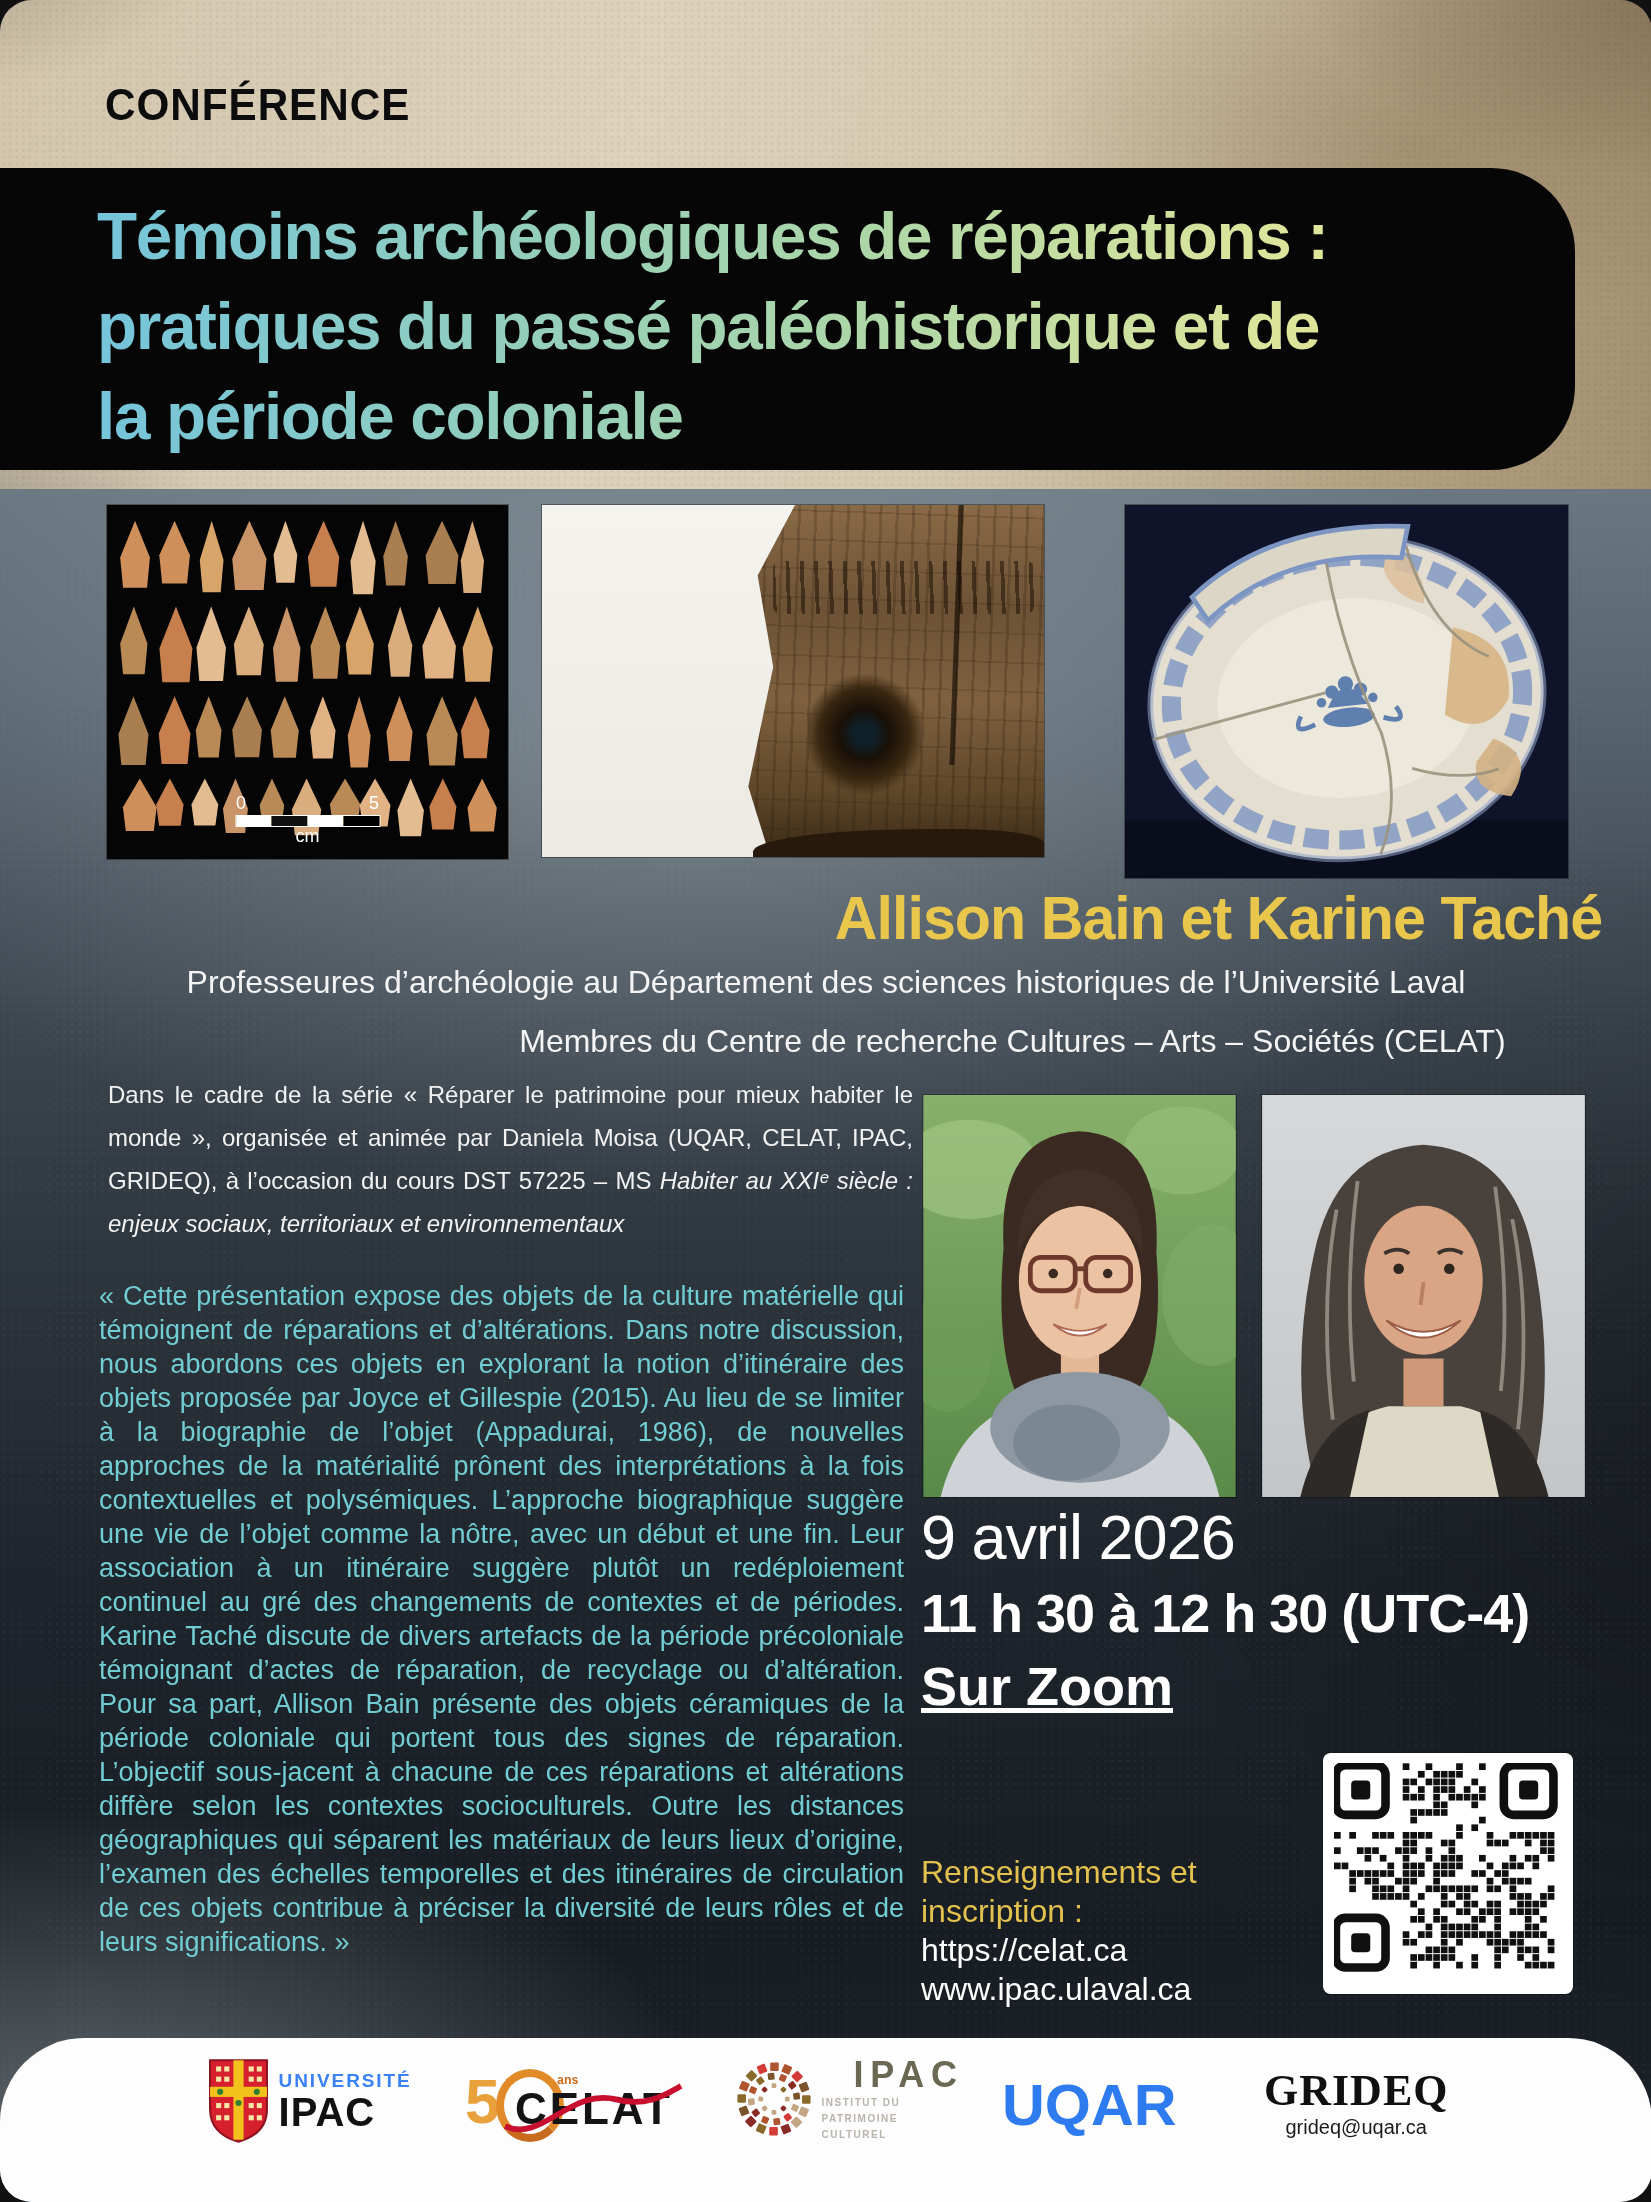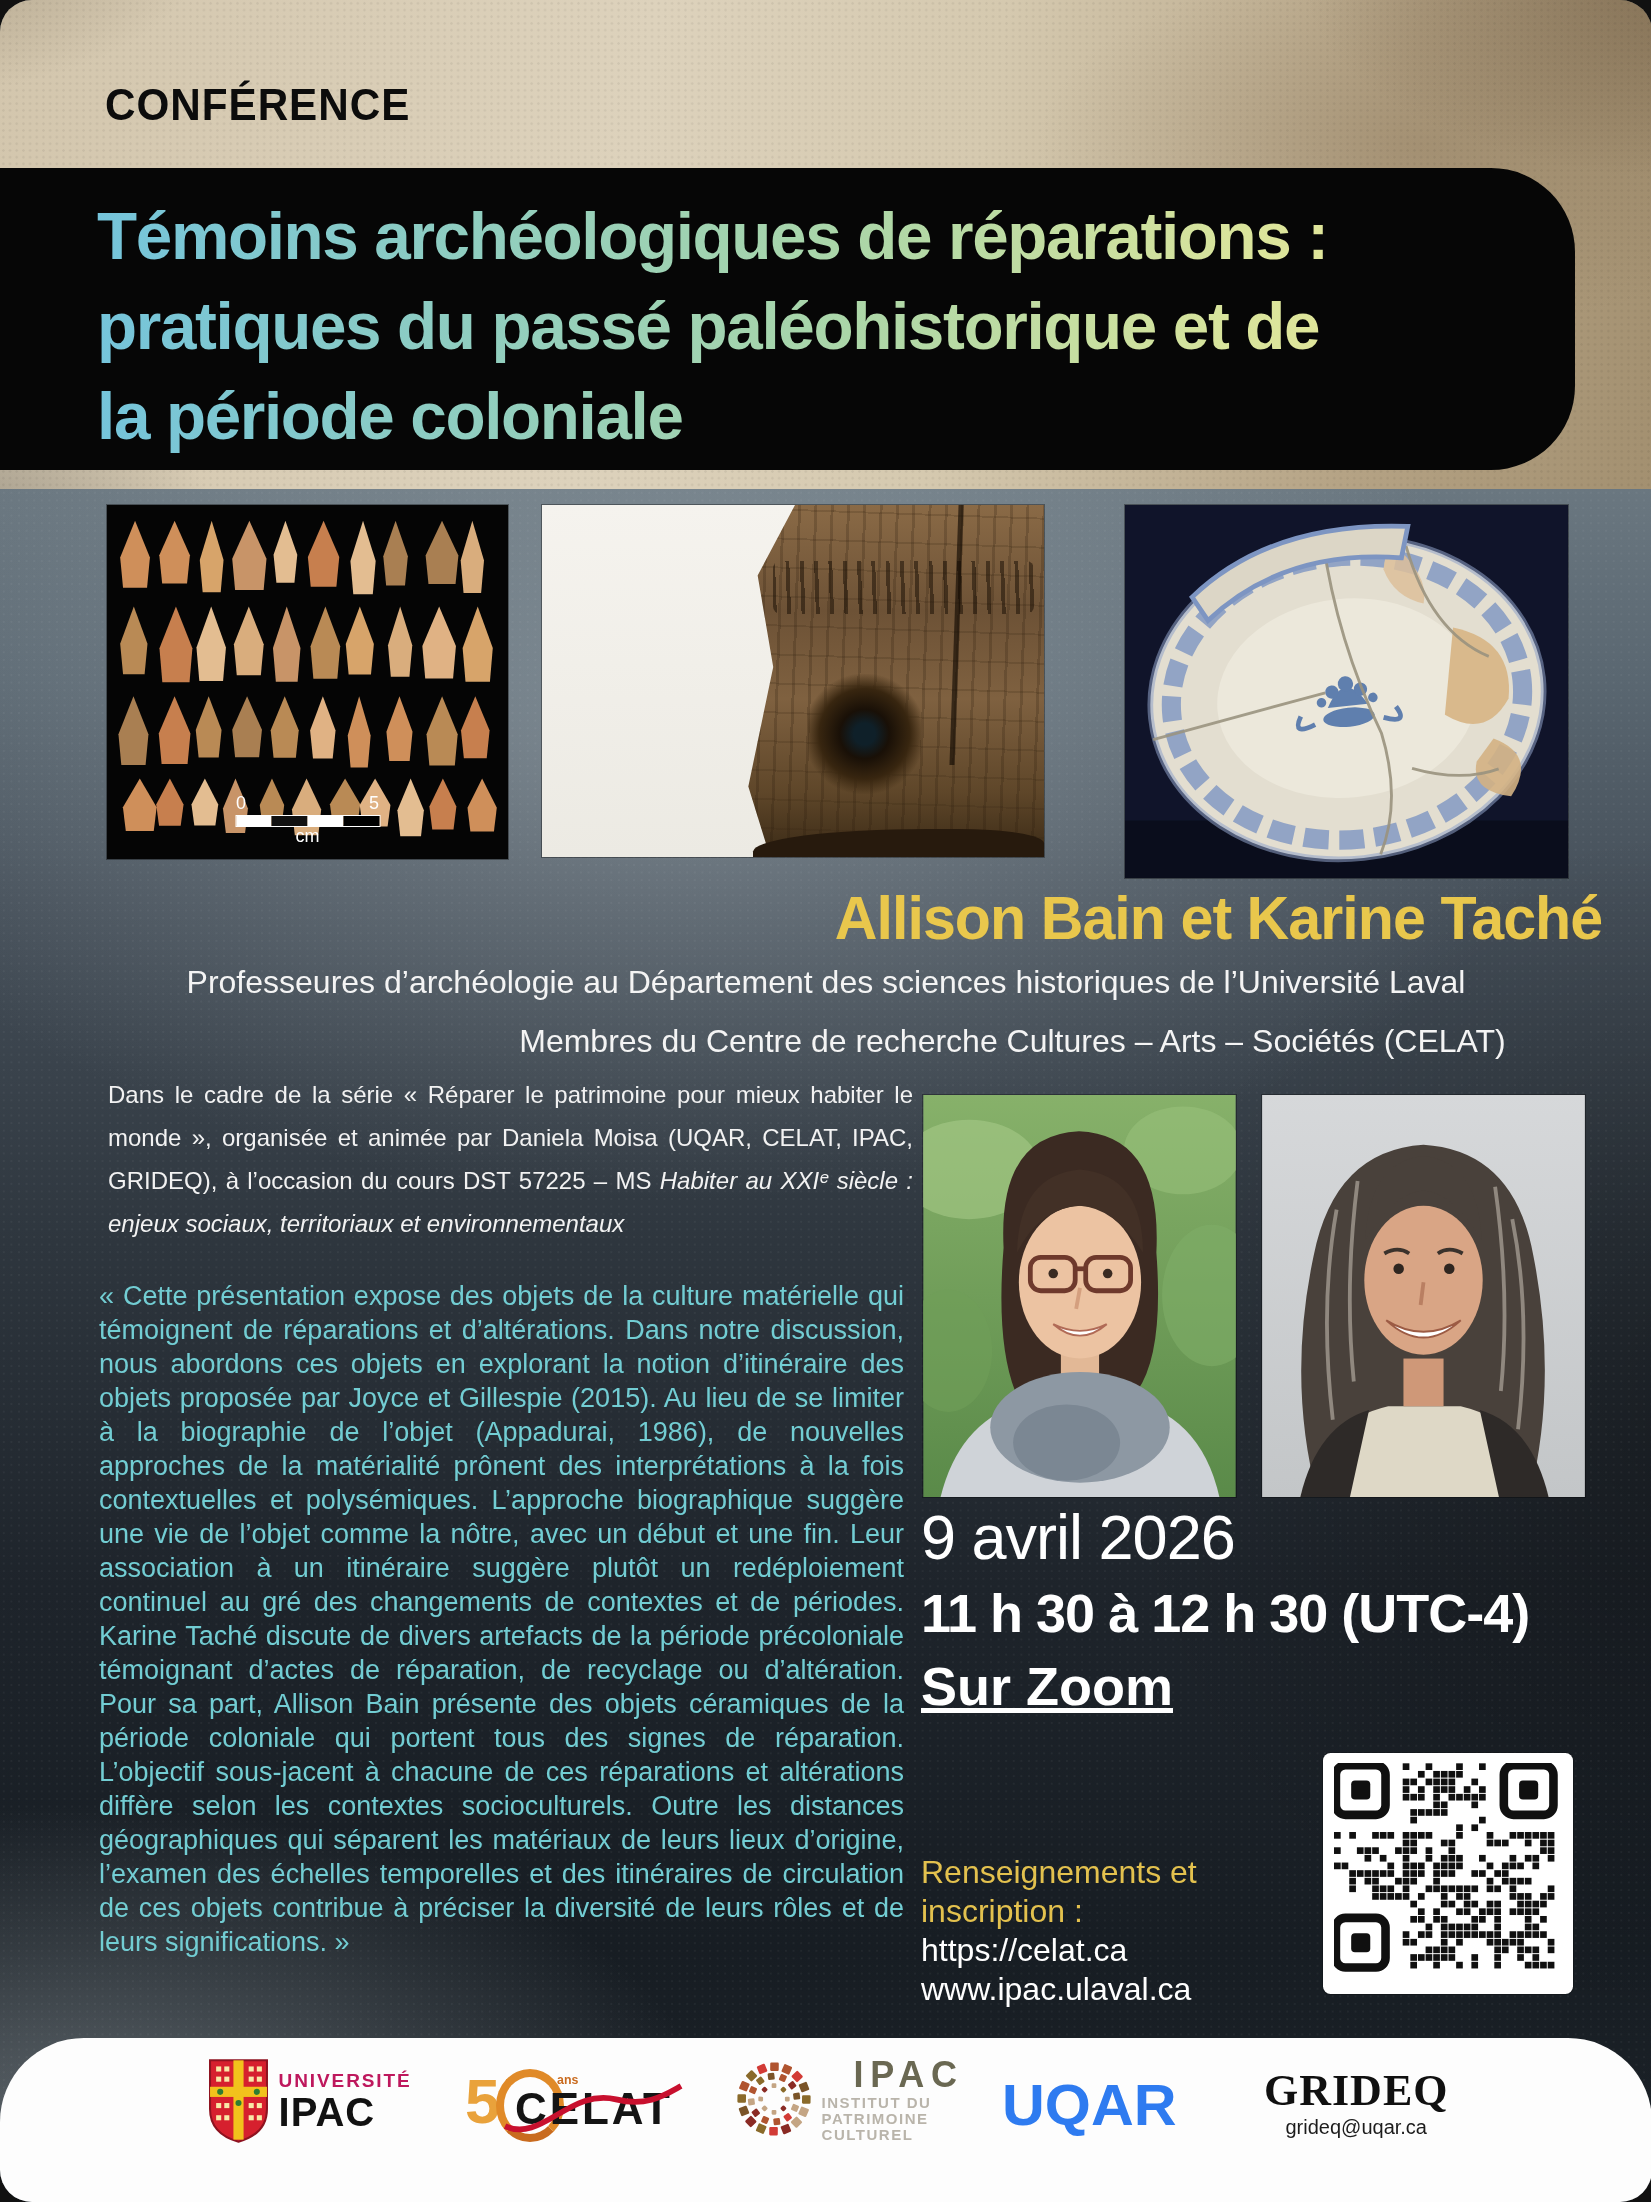--- a/index.html
+++ b/index.html
@@ -106,32 +106,32 @@
   
   .qr-card{position:absolute;left:1323px;top:1753px;width:250px;height:241px;background:#fff;
     border-radius:7.6px;padding:0;box-shadow:0 0 0 1px rgba(0,0,0,.2);}
   .qr-card svg{position:absolute;left:10.5px;top:9.6px;}
 
   
   .footer-bar{position:absolute;left:0;top:2038px;width:1652px;height:164px;background:#fdfdfd;
     border-radius:84px 84px 0 0;}
   .logo{position:absolute;display:flex;align-items:center;gap:9.6px;}
   .logo-ul{left:208px;top:19px;}
-  .ul-text .l1{font-size:19px;font-weight:600;letter-spacing:1.9px;color:#be185d;line-height:21px;}
+  .ul-text .l1{font-size:19px;font-weight:600;letter-spacing:1.9px;color:#3b82f6;line-height:21px;}
   .ul-text .l2{font-size:40px;font-weight:800;color:#111;line-height:42px;letter-spacing:1px;}
   .logo-celat{left:465px;top:25px;width:220px;height:88px;display:block;}
   .celat-5{position:absolute;left:0;top:1.9px;font-size:63px;font-weight:800;color:#e9a23b;}
   .celat-0{position:absolute;left:31px;top:5.7px;width:52px;height:57px;border:8.6px solid #e08a28;
     border-radius:50%;border-bottom-color:#c96b1f;}
   .celat-ans{position:absolute;left:92px;top:9.6px;font-size:12.4px;color:#c96b1f;font-weight:700;}
   .celat-name{position:absolute;left:50px;top:21px;font-size:44px;font-weight:800;color:#141414;letter-spacing:2.9px;}
   .celat-swoosh{position:absolute;left:38px;top:0;}
   .logo-ipac{left:736px;top:15.3px;}
   .ipac-text .name{font-size:36px;font-weight:700;color:#6a6852;letter-spacing:6.7px;line-height:40px;margin-left:32px;}
-  .ipac-text .sub{font-size:15px;color:#b9b4aa;letter-spacing:1.5px;line-height:16.3px;font-weight:600;}
+  .ipac-text .sub{font-size:10px;color:#b9b4aa;letter-spacing:1.5px;line-height:16.3px;font-weight:600;}
   .logo-uqar{left:1002px;top:34px;}
   .uqar-text{font-size:57px;font-weight:800;color:#2e7bf0;letter-spacing:0;transform:scaleX(1.04);transform-origin:left;}
   .logo-grideq{left:1264px;top:29px;display:block;text-align:center;}
   .grideq-name{font-family:"Liberation Serif","DejaVu Serif",serif;font-size:44px;font-weight:700;
     color:#101010;letter-spacing:1px;line-height:48px;text-align:right;}
   .grideq-mail{font-size:20px;color:#1c1c1c;line-height:25px;}
 </style>
 </head>
 <body>
 

